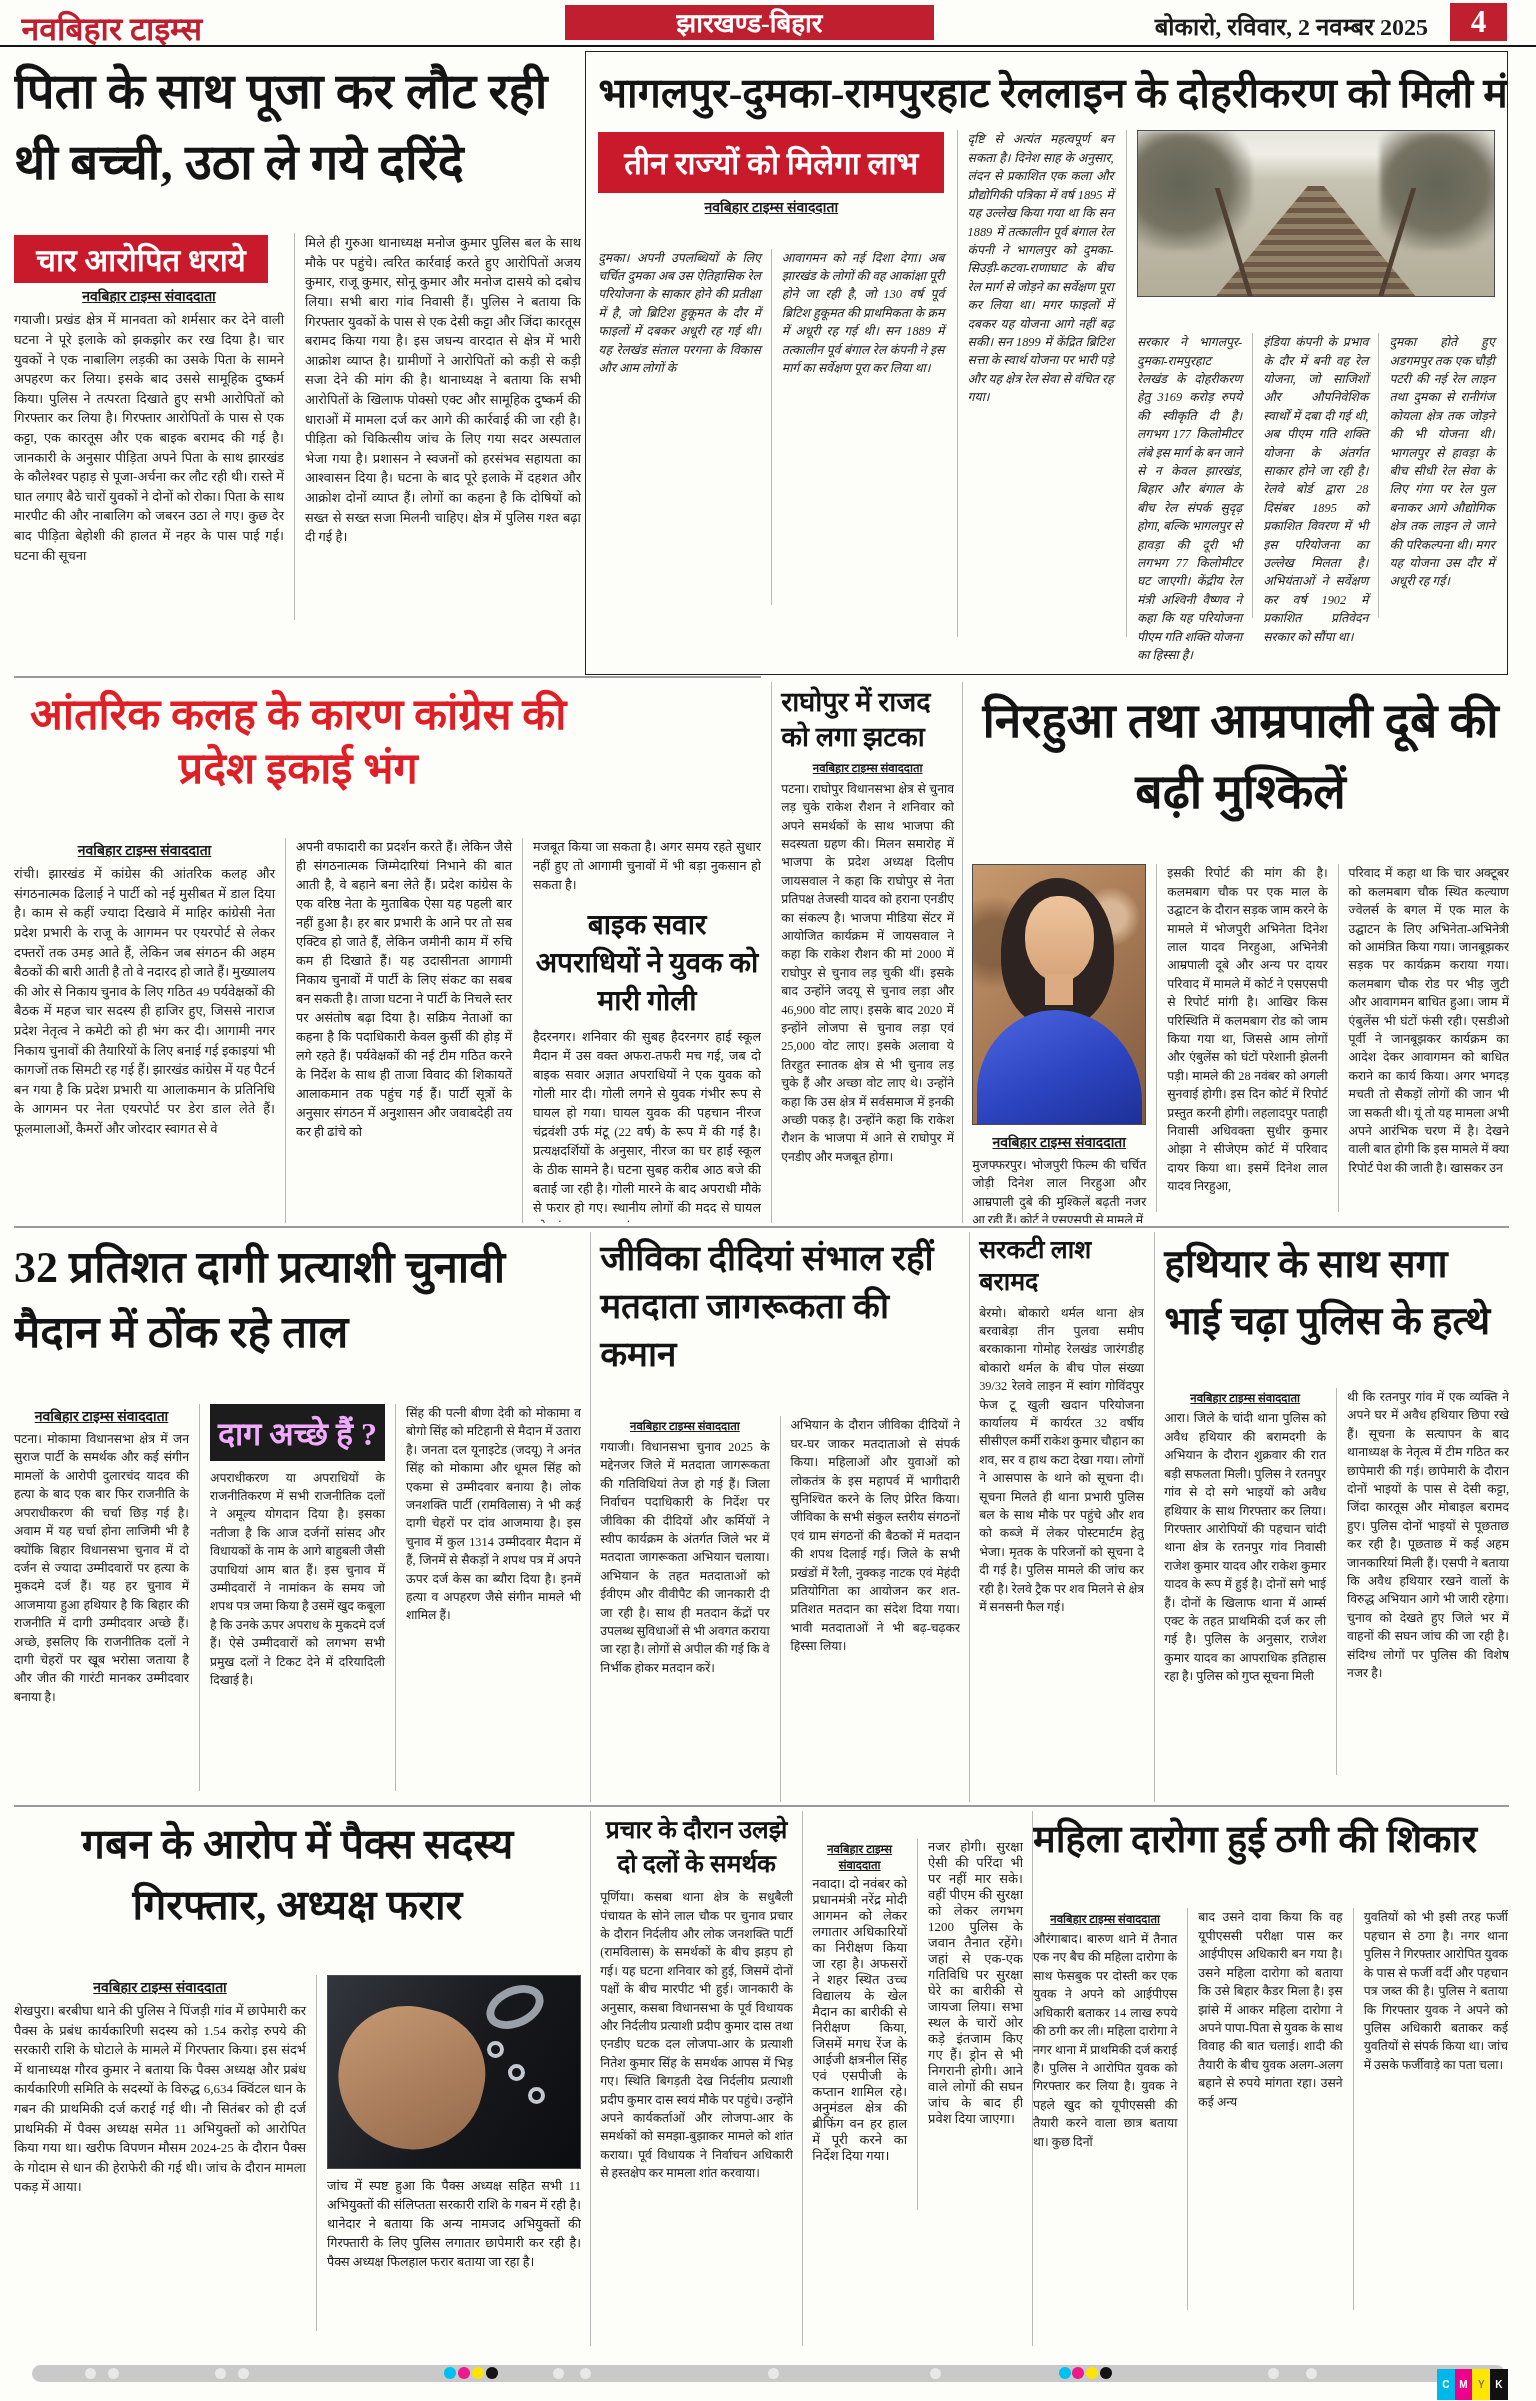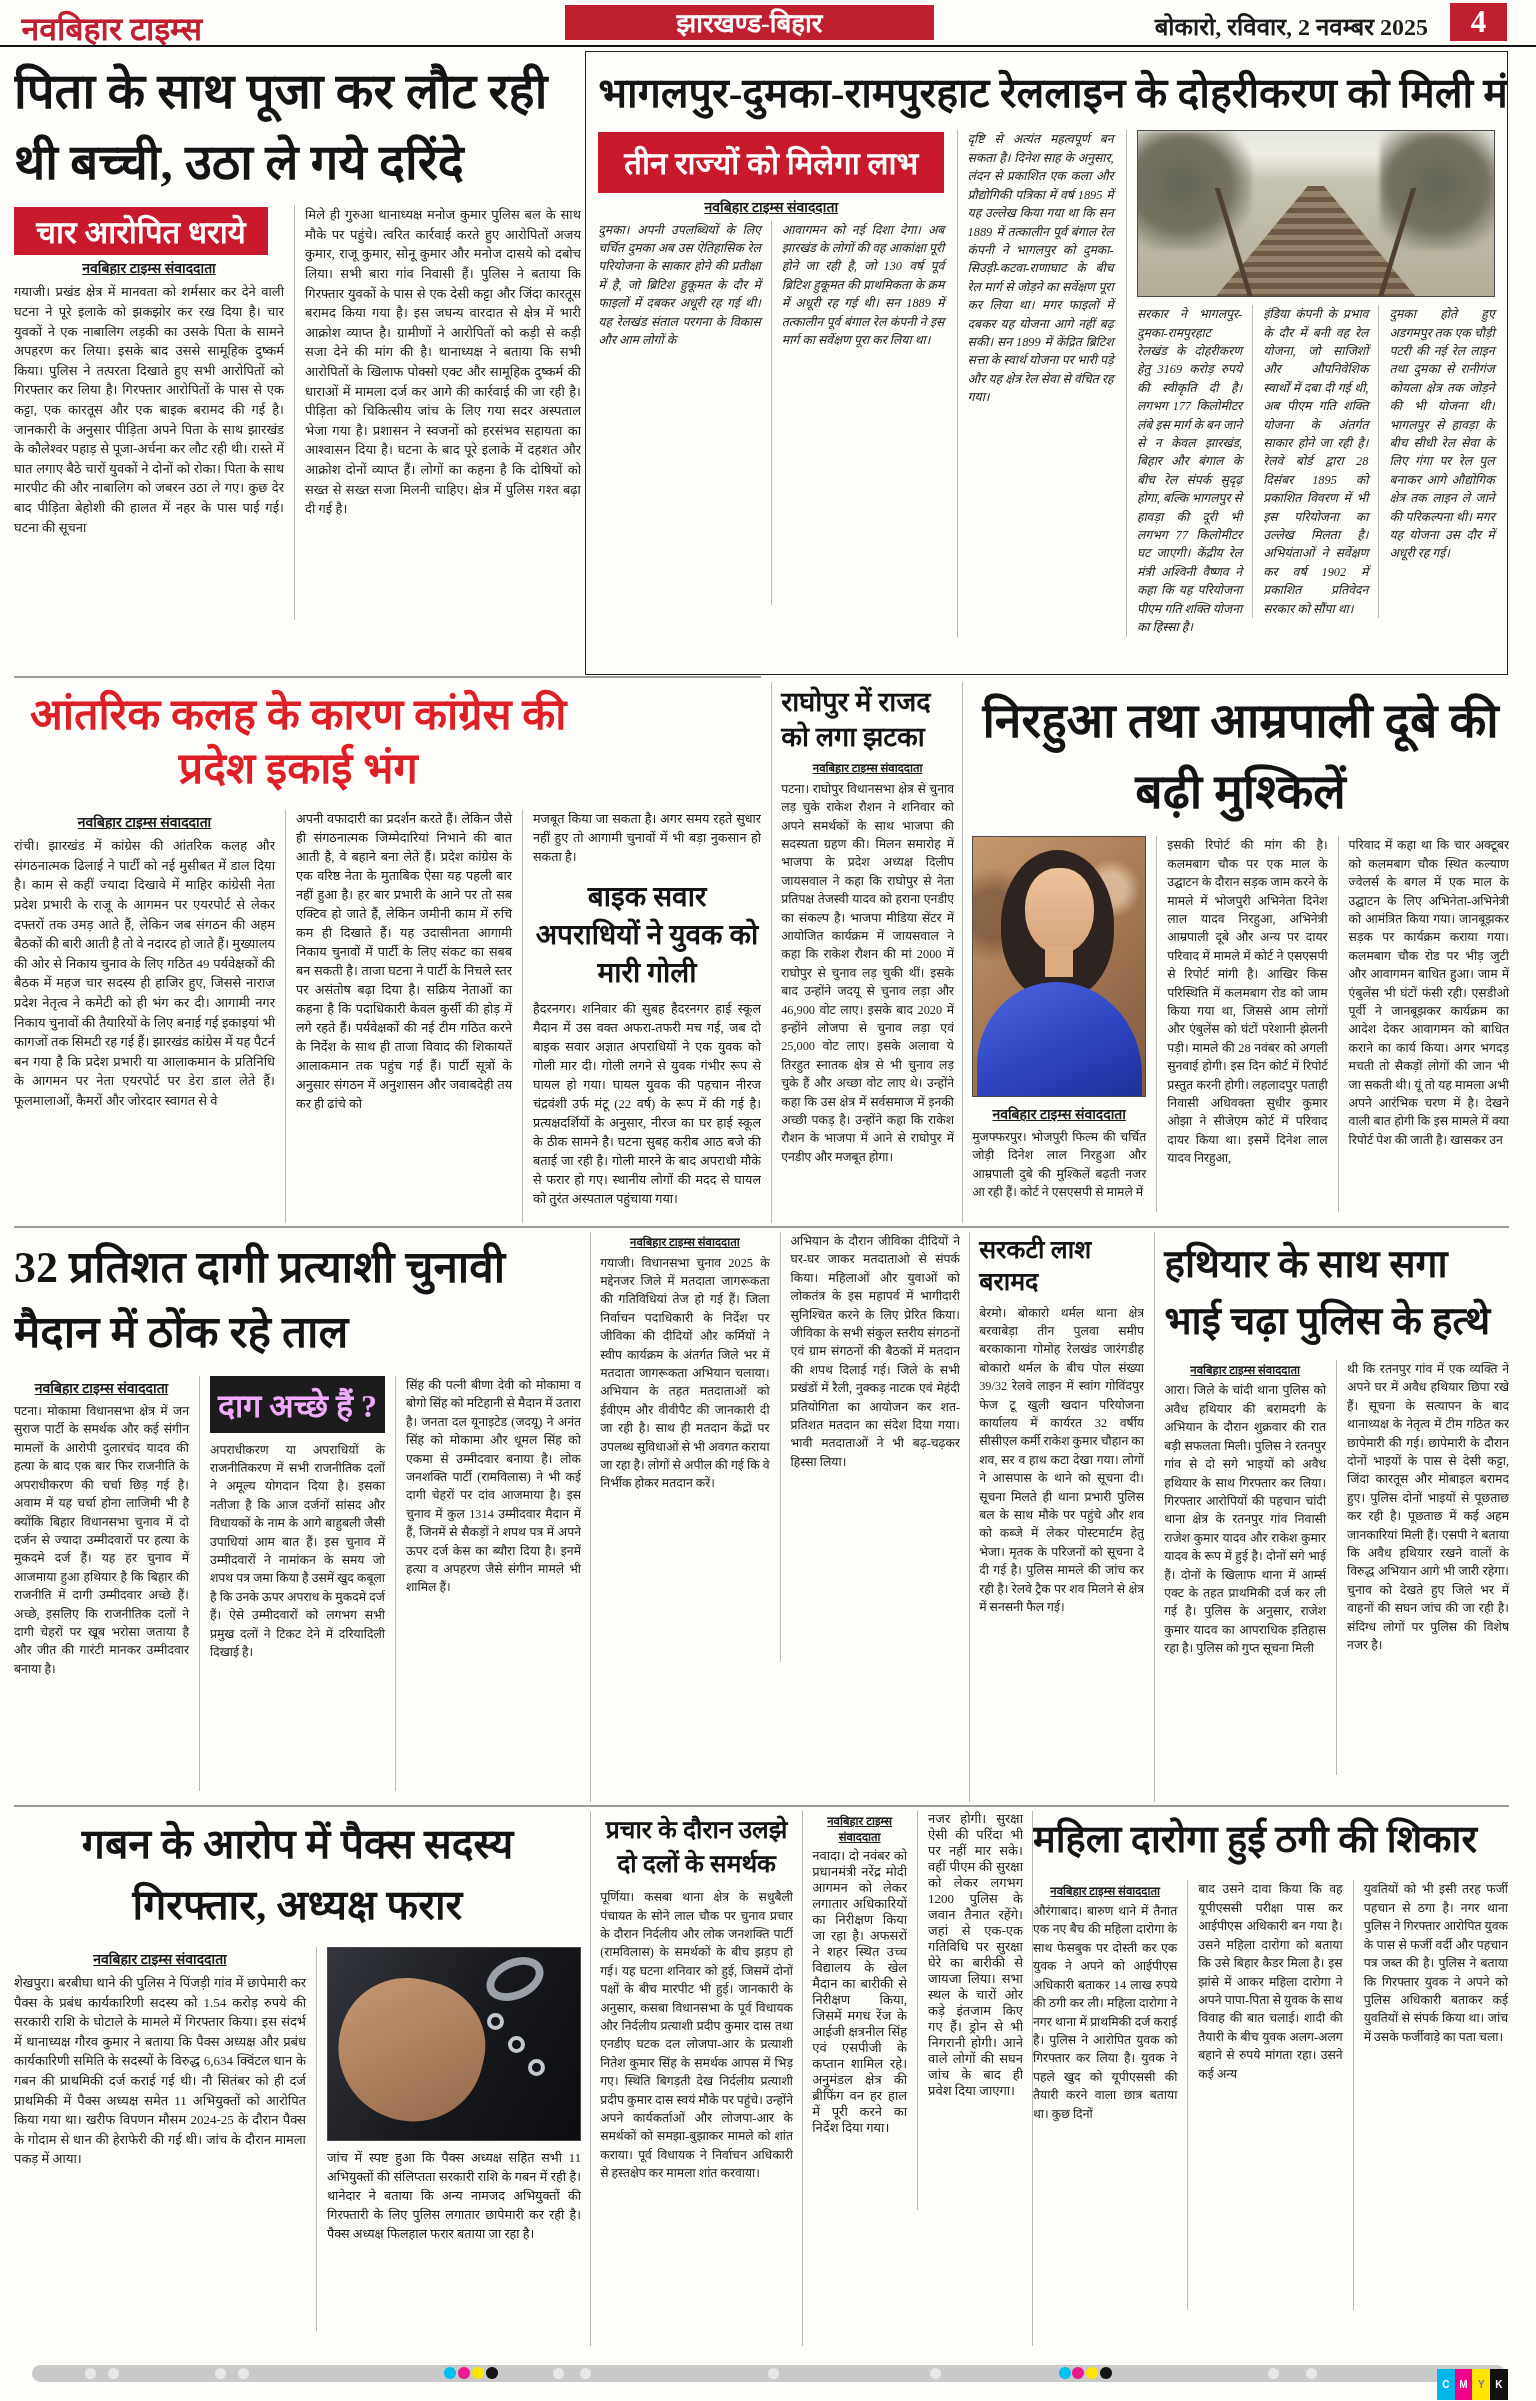--- a/index.html
+++ b/index.html
@@ -22,21 +22,21 @@
   .blackbox{background:#1c1c1c;color:#f0abfc;font-weight:bold;display:flex;align-items:center;justify-content:center;}
   .byline{text-align:center;font-weight:bold;text-decoration:underline;font-size:14px;line-height:20px;margin:3.1px 0;}
   .byline.small{font-size:11.5px;line-height:15.4px;}
   .body{margin:0;text-align:justify;}
   .b17{font-size:13px;line-height:19.6px;}
   .b16{font-size:12.7px;line-height:19px;}
   .b15{font-size:12.3px;line-height:18.4px;}
   .b14{font-size:13px;line-height:16px;}
   .ital{font-style:italic;}
   .cols{display:flex;align-items:stretch;}
-  .cols>.col{min-width:0;}
+  .cols>.col{min-width:0;margin-top:28px;}
   .cols>.col+.col{border-left:0.8px solid #b8b8b8;padding-left:10px;margin-left:10px;}
   .subhead{font-weight:bold;text-align:center;font-size:23px;line-height:29px;margin:4.6px 0 6.1px;}
   .rule-h{position:absolute;background:#9a9a9a;height:1.5px;}
   
   .photo{position:relative;overflow:hidden;border:0.8px solid #4a4a4a;}
   .photo-rail{background:linear-gradient(#e6e6df 0%,#efeee6 14%,#c6c3b2 30%,#b2ad99 100%);}
   .tree{position:absolute;top:0;height:72%;width:36%;filter:blur(2.3px);
         background:radial-gradient(ellipse at 45% 45%,#636556 0%,#767262 50%,rgba(120,116,100,0) 78%);}
   .tree.l{left:-4%;} .tree.r{right:-4%;}
   .track{position:absolute;left:50%;top:33%;bottom:0;width:200px;transform:translateX(-50%);
@@ -195,20 +195,21 @@
         <div class="blackbox" style="width:100%;height:57px;font-size:32px;margin-bottom:7.7px;">दाग अच्छे हैं ?</div>
         <p class="body b15">अपराधीकरण या अपराधियों के राजनीतिकरण में सभी राजनीतिक दलों ने अमूल्य योगदान दिया है। इसका नतीजा है कि आज दर्जनों सांसद और विधायकों के नाम के आगे बाहुबली जैसी उपाधियां आम बात हैं। इस चुनाव में उम्मीदवारों ने नामांकन के समय जो शपथ पत्र जमा किया है उसमें खुद कबूला है कि उनके ऊपर अपराध के मुकदमे दर्ज हैं। ऐसे उम्मीदवारों को लगभग सभी प्रमुख दलों ने टिकट देने में दरियादिली दिखाई है।</p>
       </div>
       <div class="col" style="flex:1;">
         <p class="body b15">सिंह की पत्नी बीणा देवी को मोकामा व बोगो सिंह को मटिहानी से मैदान में उतारा है। जनता दल यूनाइटेड (जदयू) ने अनंत सिंह को मोकामा और धूमल सिंह को एकमा से उम्मीदवार बनाया है। लोक जनशक्ति पार्टी (रामविलास) ने भी कई दागी चेहरों पर दांव आजमाया है। इस चुनाव में कुल 1314 उम्मीदवार मैदान में हैं, जिनमें से सैकड़ों ने शपथ पत्र में अपने ऊपर दर्ज केस का ब्यौरा दिया है। इनमें हत्या व अपहरण जैसे संगीन मामले भी शामिल हैं।</p>
       </div>
     </div>
   </section>
 
   <section class="article" style="left:590px;top:1232px;width:370px;height:570px;border-left:0.8px solid #b8b8b8;padding-left:9.2px;">
+    <h3 class="hl" style="font-size:35px;line-height:48px;margin:3.1px 0 9.2px;">जीविका दीदियां संभाल रहीं मतदाता जागरूकता की कमान</h3>
     <div class="cols" style="height:430px;">
       <div class="col" style="flex:1;">
         <div class="byline small">नवबिहार टाइम्स संवाददाता</div>
         <p class="body b15">गयाजी। विधानसभा चुनाव 2025 के मद्देनजर जिले में मतदाता जागरूकता की गतिविधियां तेज हो गई हैं। जिला निर्वाचन पदाधिकारी के निर्देश पर जीविका की दीदियों और कर्मियों ने स्वीप कार्यक्रम के अंतर्गत जिले भर में मतदाता जागरूकता अभियान चलाया। अभियान के तहत मतदाताओं को ईवीएम और वीवीपैट की जानकारी दी जा रही है। साथ ही मतदान केंद्रों पर उपलब्ध सुविधाओं से भी अवगत कराया जा रहा है। लोगों से अपील की गई कि वे निर्भीक होकर मतदान करें।</p>
       </div>
       <div class="col" style="flex:1;">
         <p class="body b15">अभियान के दौरान जीविका दीदियों ने घर-घर जाकर मतदाताओ से संपर्क किया। महिलाओं और युवाओं को लोकतंत्र के इस महापर्व में भागीदारी सुनिश्चित करने के लिए प्रेरित किया। जीविका के सभी संकुल स्तरीय संगठनों एवं ग्राम संगठनों की बैठकों में मतदान की शपथ दिलाई गई। जिले के सभी प्रखंडों में रैली, नुक्कड़ नाटक एवं मेहंदी प्रतियोगिता का आयोजन कर शत-प्रतिशत मतदान का संदेश दिया गया। भावी मतदाताओं ने भी बढ़-चढ़कर हिस्सा लिया।</p>
       </div>
     </div>
   </section>

